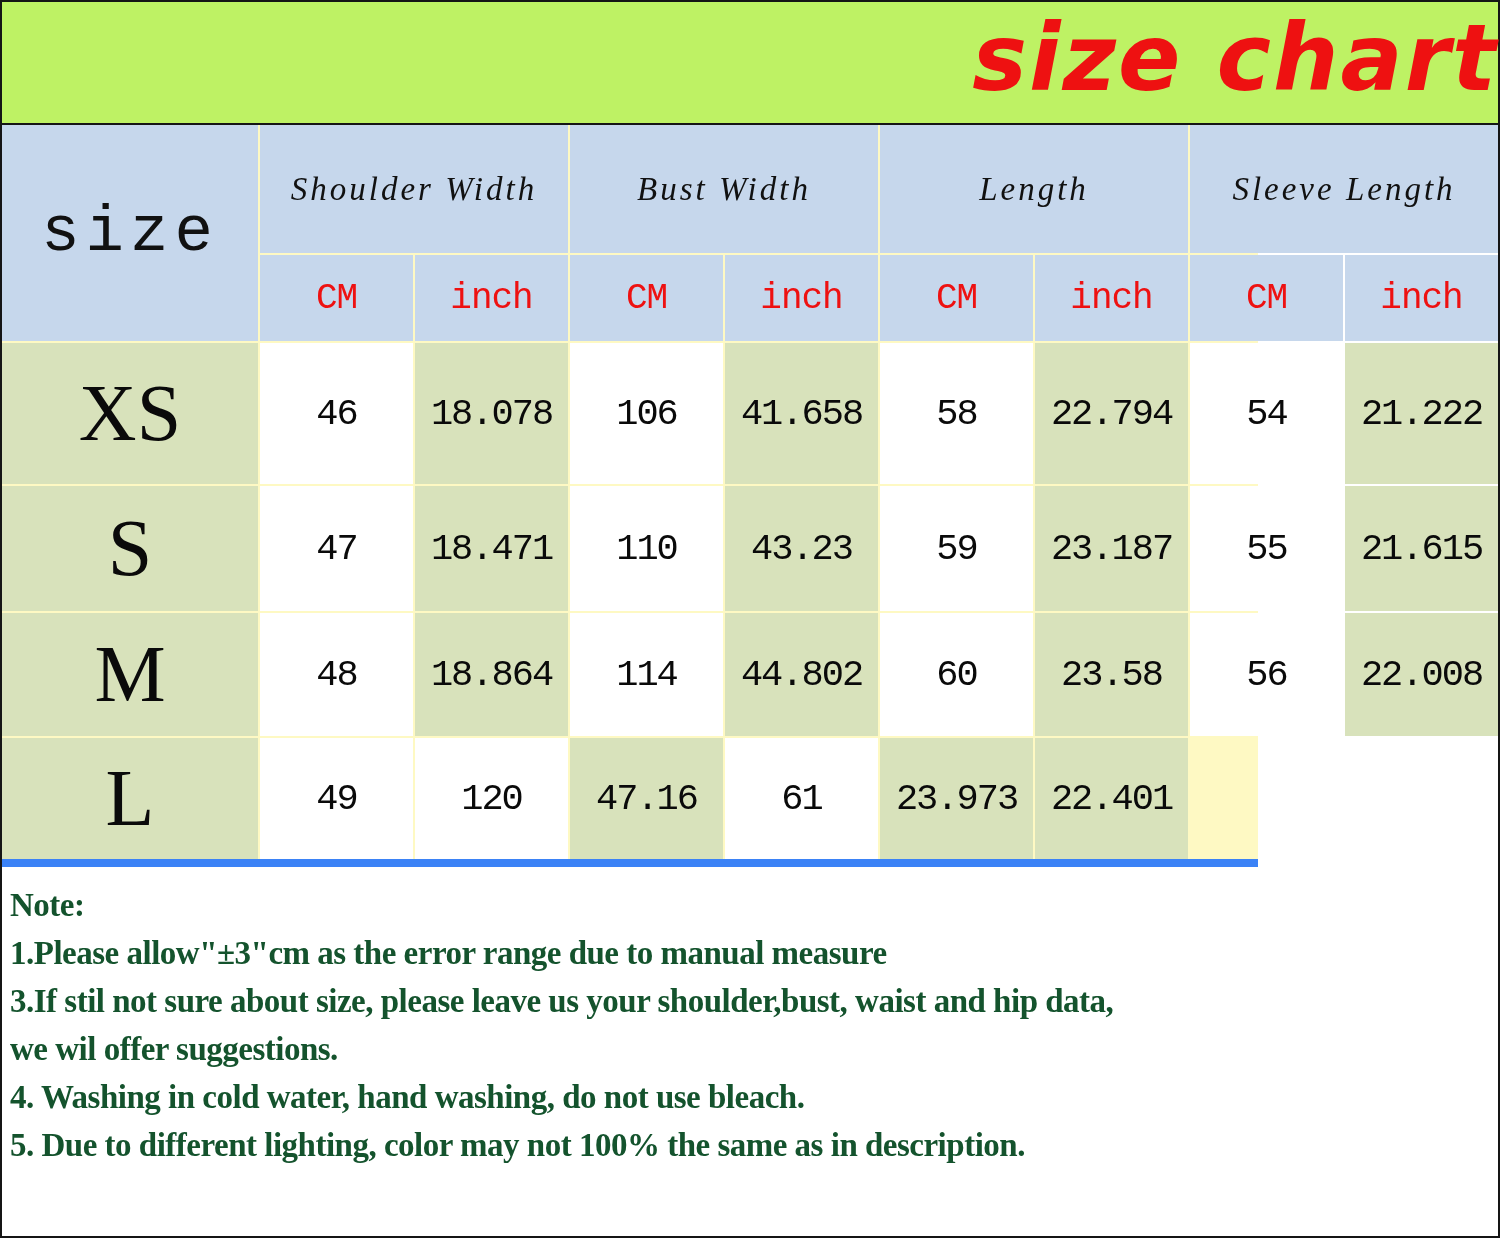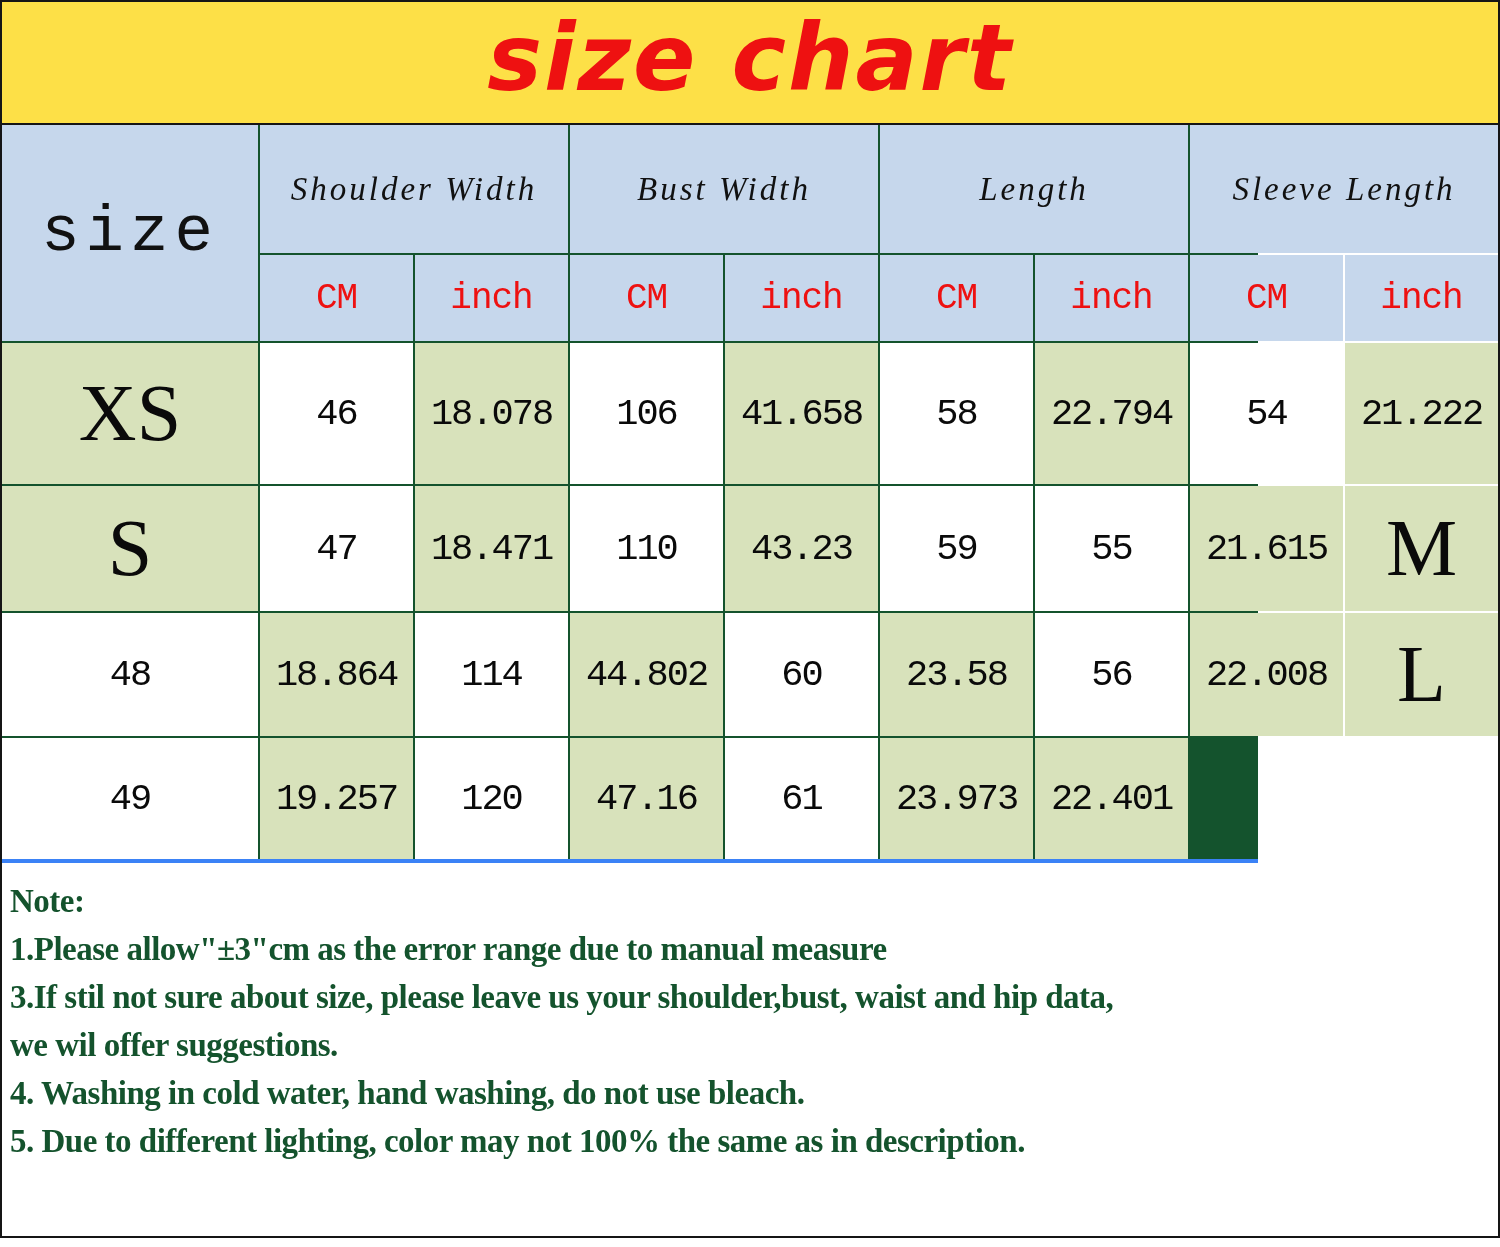--- a/index.html
+++ b/index.html
@@ -13,41 +13,41 @@
   .frame{
     position:absolute;top:0;left:0;
     width:1500px;height:1238px;
     border:2px solid #151515;
     box-sizing:border-box;
     background:#ffffff;
   }
   
   .title-band{
     height:121px;
-    background:#fde047;
+    background:#bef264;
     border-bottom:2px solid #151515;
     box-sizing:content-box;
-    display:flex;align-items:center;justify-content:center;
+    display:flex;align-items:center;justify-content:flex-end;
   }
   .title-band .title-text{
     font-family:"DejaVu Sans", sans-serif;
     font-weight:bold;font-style:italic;
     font-size:92px;line-height:1;
     color:#ee1111;
     letter-spacing:2px;
     transform:translateY(-4px);
   }
   
   .grid{
     display:grid;
     grid-template-columns:256px repeat(8,153px);
     grid-template-rows:128px 86px 141px 125px 123px 121px;
     gap:2px;
-    background:#14532d;
-    border-bottom:4px solid #3b82f6;
+    background:#fef9c3;
+    border-bottom:8px solid #3b82f6;
     width:1256px;
   }
   .cell{
     display:flex;align-items:center;justify-content:center;
     overflow:hidden;
   }
   .c-blue{background:#c6d7ec;}
   .c-green{background:#d8e2bb;}
   .c-white{background:#ffffff;}
   .size-h{
@@ -120,36 +120,36 @@
       <div class="cell c-green val">22.794</div>
       <div class="cell c-white val">54</div>
       <div class="cell c-green val">21.222</div>
 
       <div class="cell c-green row-label">S</div>
       <div class="cell c-white val">47</div>
       <div class="cell c-green val">18.471</div>
       <div class="cell c-white val">110</div>
       <div class="cell c-green val">43.23</div>
       <div class="cell c-white val">59</div>
+      <div class="cell c-green val">23.187</div>
       <div class="cell c-white val">55</div>
       <div class="cell c-green val">21.615</div>
 
       <div class="cell c-green row-label">M</div>
       <div class="cell c-white val">48</div>
       <div class="cell c-green val">18.864</div>
       <div class="cell c-white val">114</div>
       <div class="cell c-green val">44.802</div>
       <div class="cell c-white val">60</div>
       <div class="cell c-green val">23.58</div>
       <div class="cell c-white val">56</div>
       <div class="cell c-green val">22.008</div>
 
       <div class="cell c-green row-label">L</div>
       <div class="cell c-white val">49</div>
-      <div class="cell c-green val">19.257</div>
       <div class="cell c-white val">120</div>
       <div class="cell c-green val">47.16</div>
       <div class="cell c-white val">61</div>
       <div class="cell c-green val">23.973</div>
       <div class="cell c-green val">22.401</div>
     </div>
 
     <div class="notes">
       <div class="note-line">Note:</div>
       <div class="note-line">1.Please allow"±3"cm as the error range due to manual measure</div>

